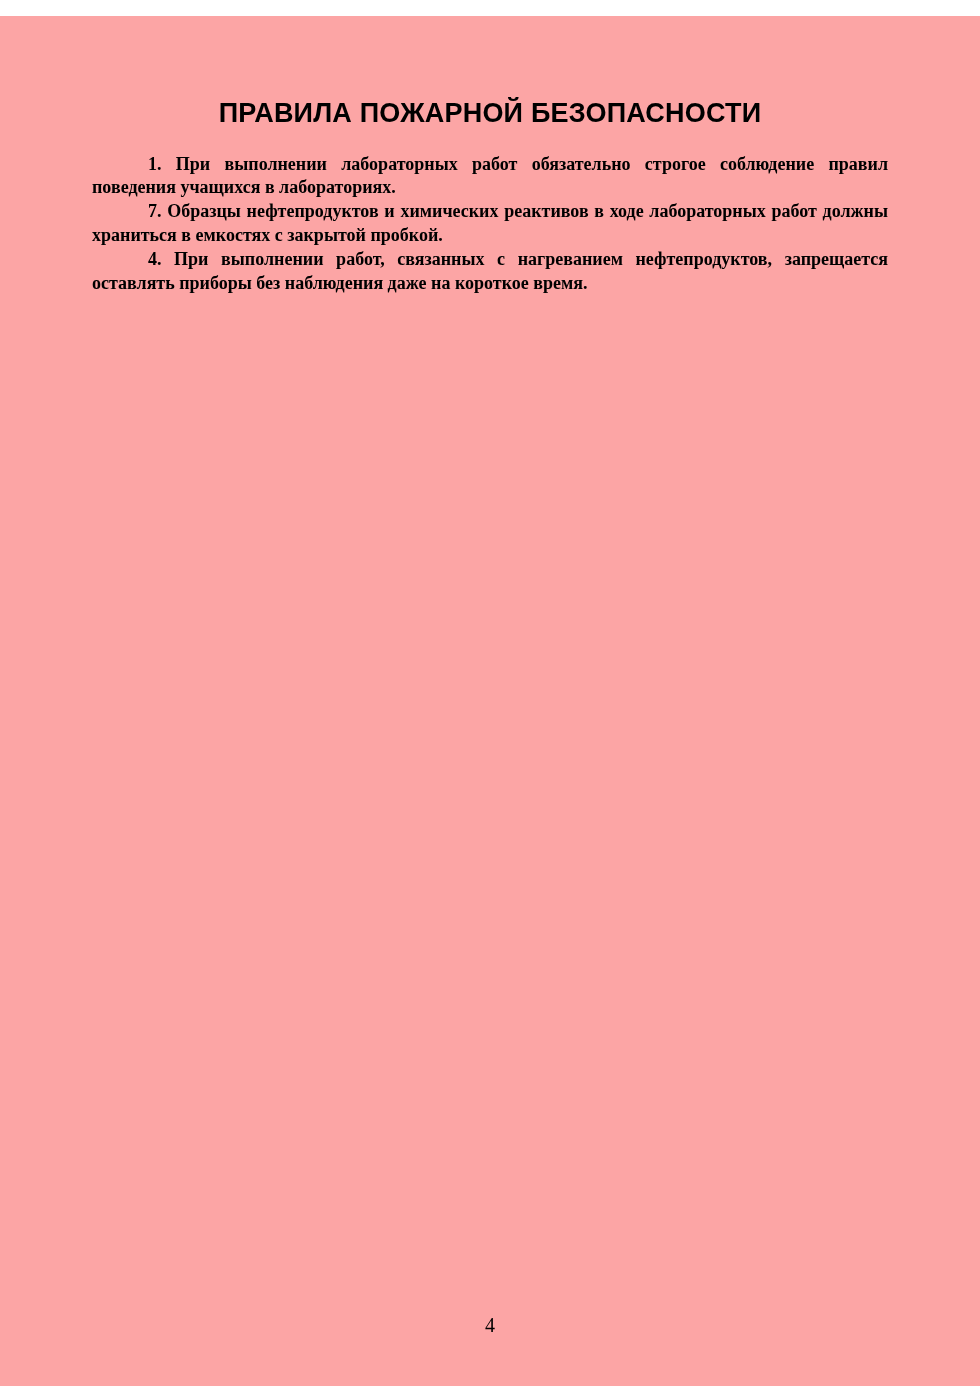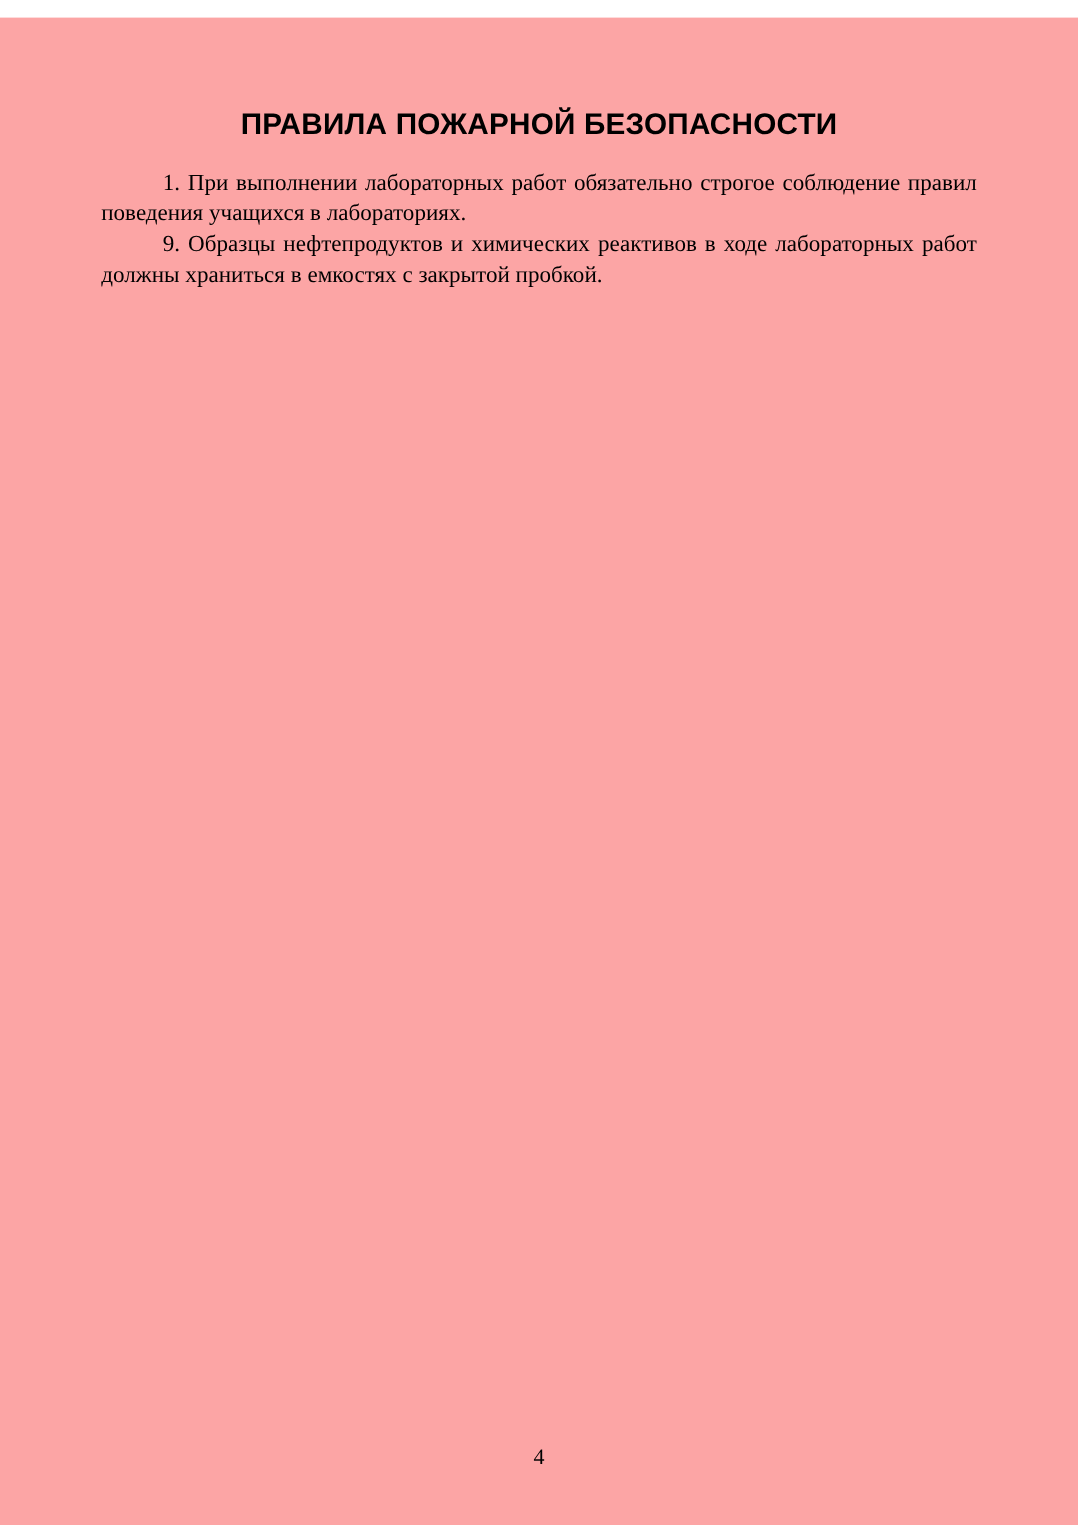--- a/index.html
+++ b/index.html
@@ -29,25 +29,26 @@
     text-align: center;
     color: #000000;
     margin: 0 0 22px 0;
     letter-spacing: 0.2px;
   }
   .doc-title .line {
     display: block;
   }
   .body-text {
     font-family: "Liberation Serif", serif;
-    font-size: 21px;
+    font-size: 18px;
     line-height: 1.33;
     color: #000000;
     text-align: justify;
     text-justify: inter-word;
+    font-weight: bold;
   }
   .body-text p {
     margin: 0;
     text-indent: 56px;
   }
   .page-number {
     position: absolute;
     left: 0;
     right: 0;
     top: 1298px;
@@ -63,20 +64,21 @@
 <div class="page">
 
   <div class="content">
 
     <h1 class="doc-title">
       <span class="line">ПРАВИЛА ПОЖАРНОЙ БЕЗОПАСНОСТИ</span>
     </h1>
 
     <div class="body-text">
       <p>1. При выполнении лабораторных работ обязательно строгое соблюдение правил поведения учащихся в лабораториях.</p>
-      <p>9. Образцы нефтепродуктов и химических реактивов в ходе лабораторных работ должны храниться в емкостях с закрытой пробкой.</p>
+      <p>7. Образцы нефтепродуктов и химических реактивов в ходе лабораторных работ должны храниться в емкостях с закрытой пробкой.</p>
+      <p>4. При выполнении работ, связанных с нагреванием нефтепродуктов, запрещается оставлять приборы без наблюдения даже на короткое время.</p>
     </div>
 
   </div>
 
   <div class="page-number">4</div>
 
 </div>
 
 </body></html>

